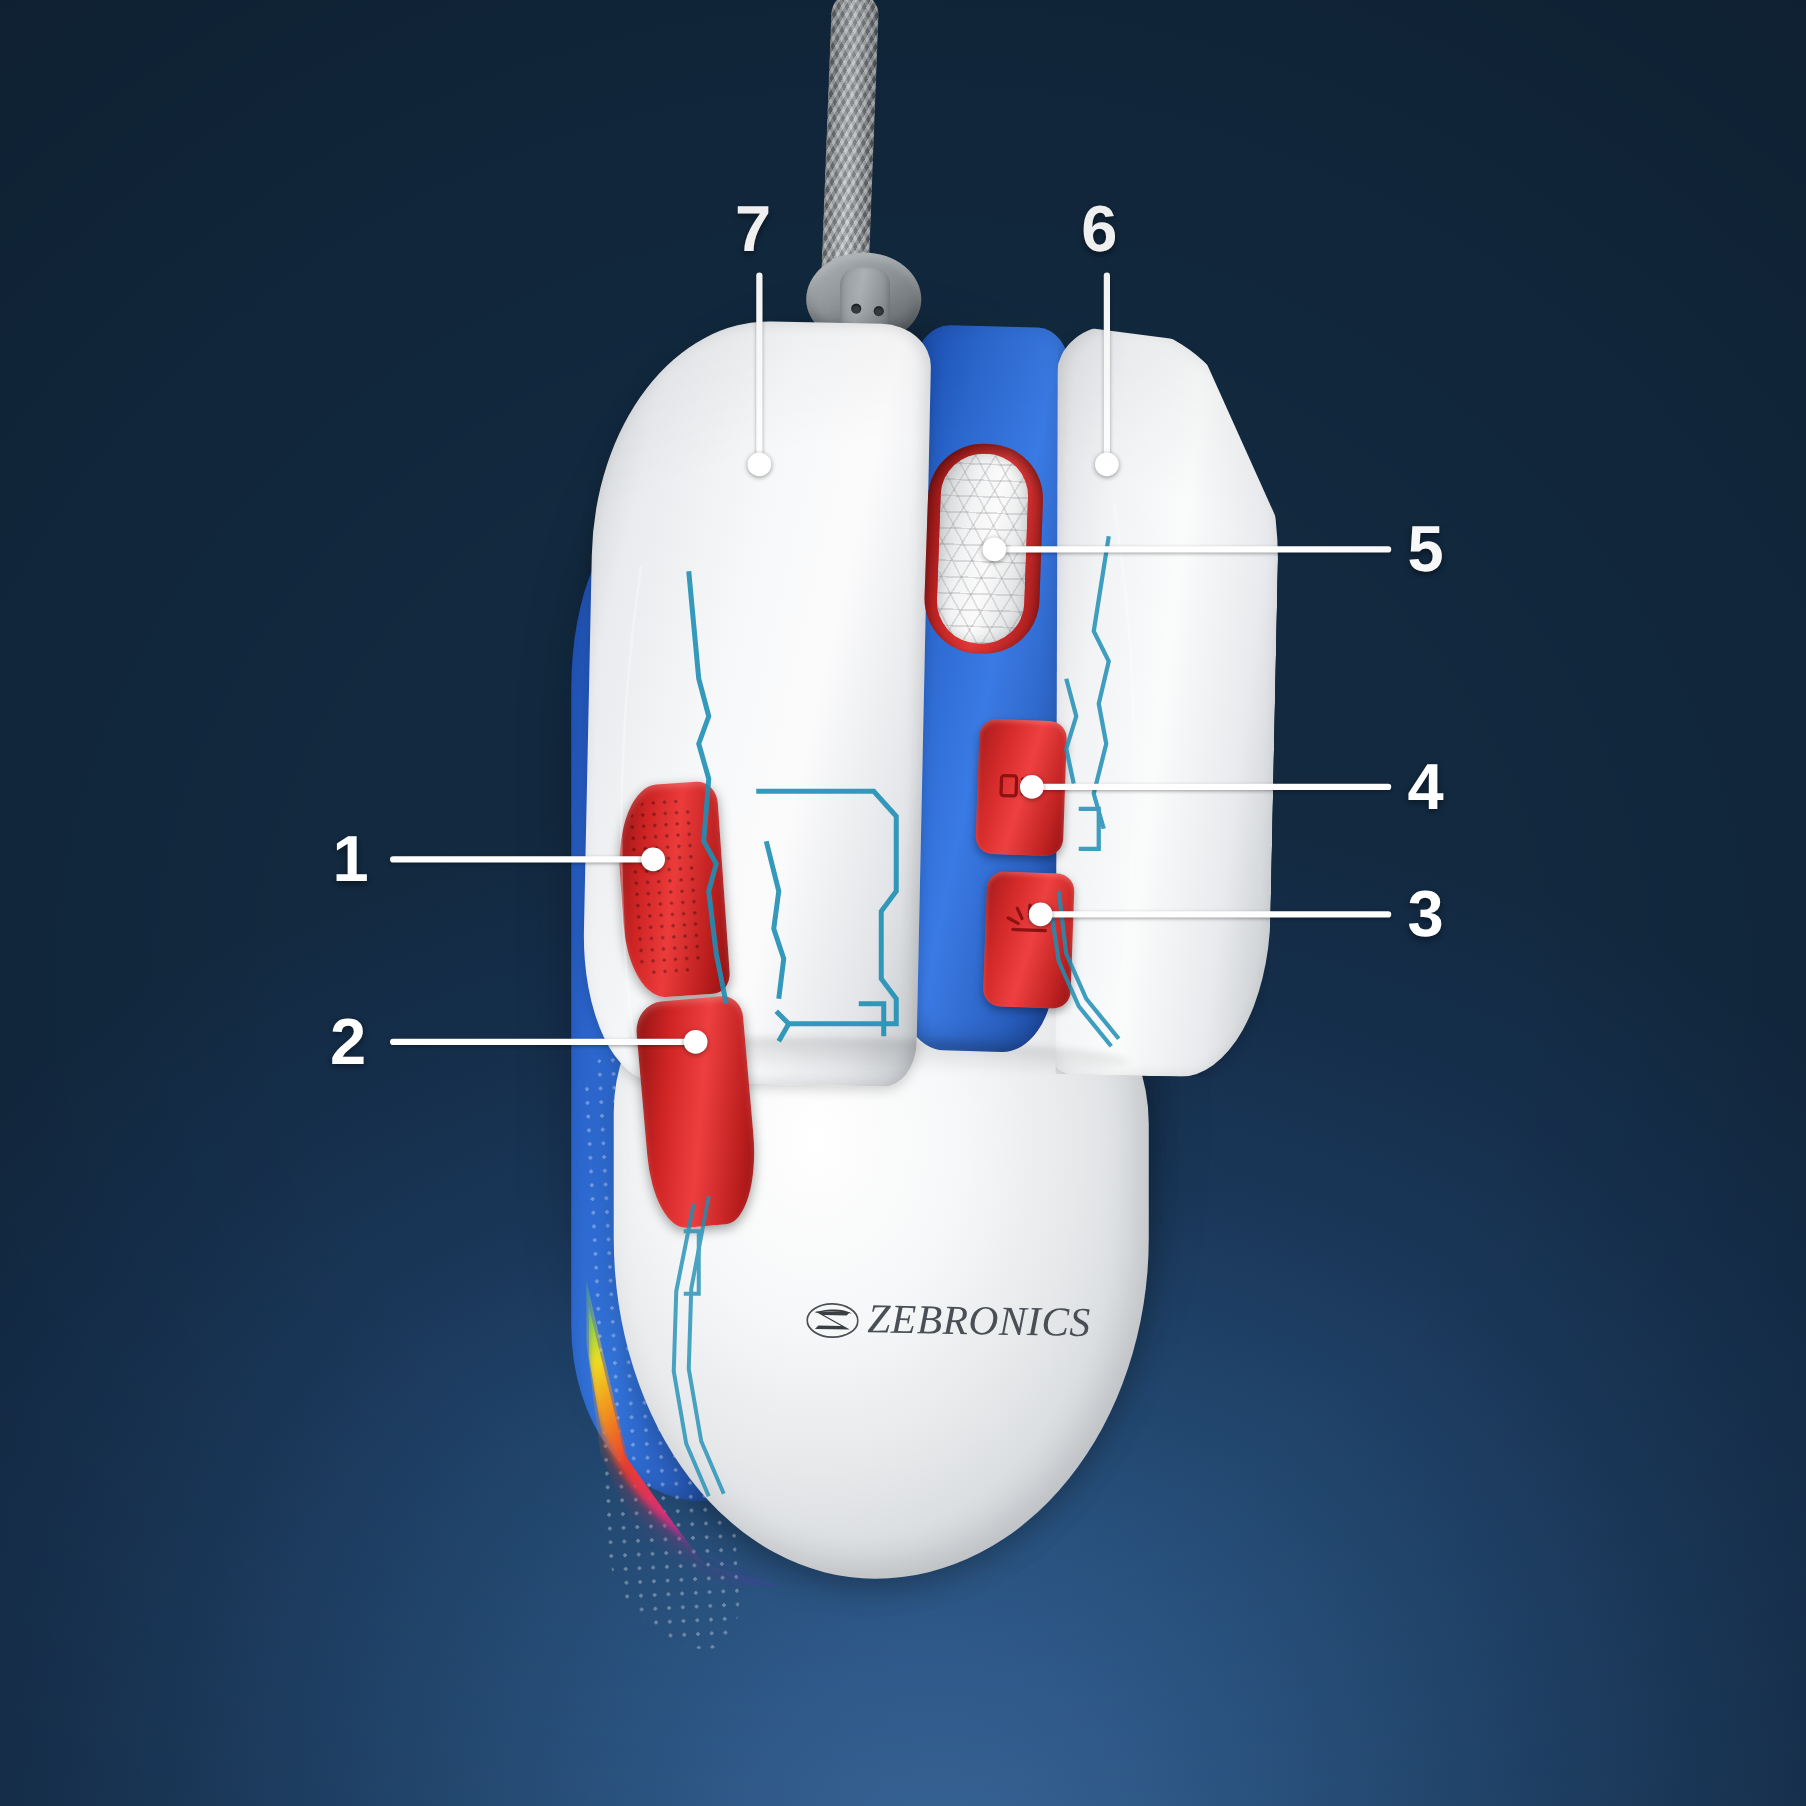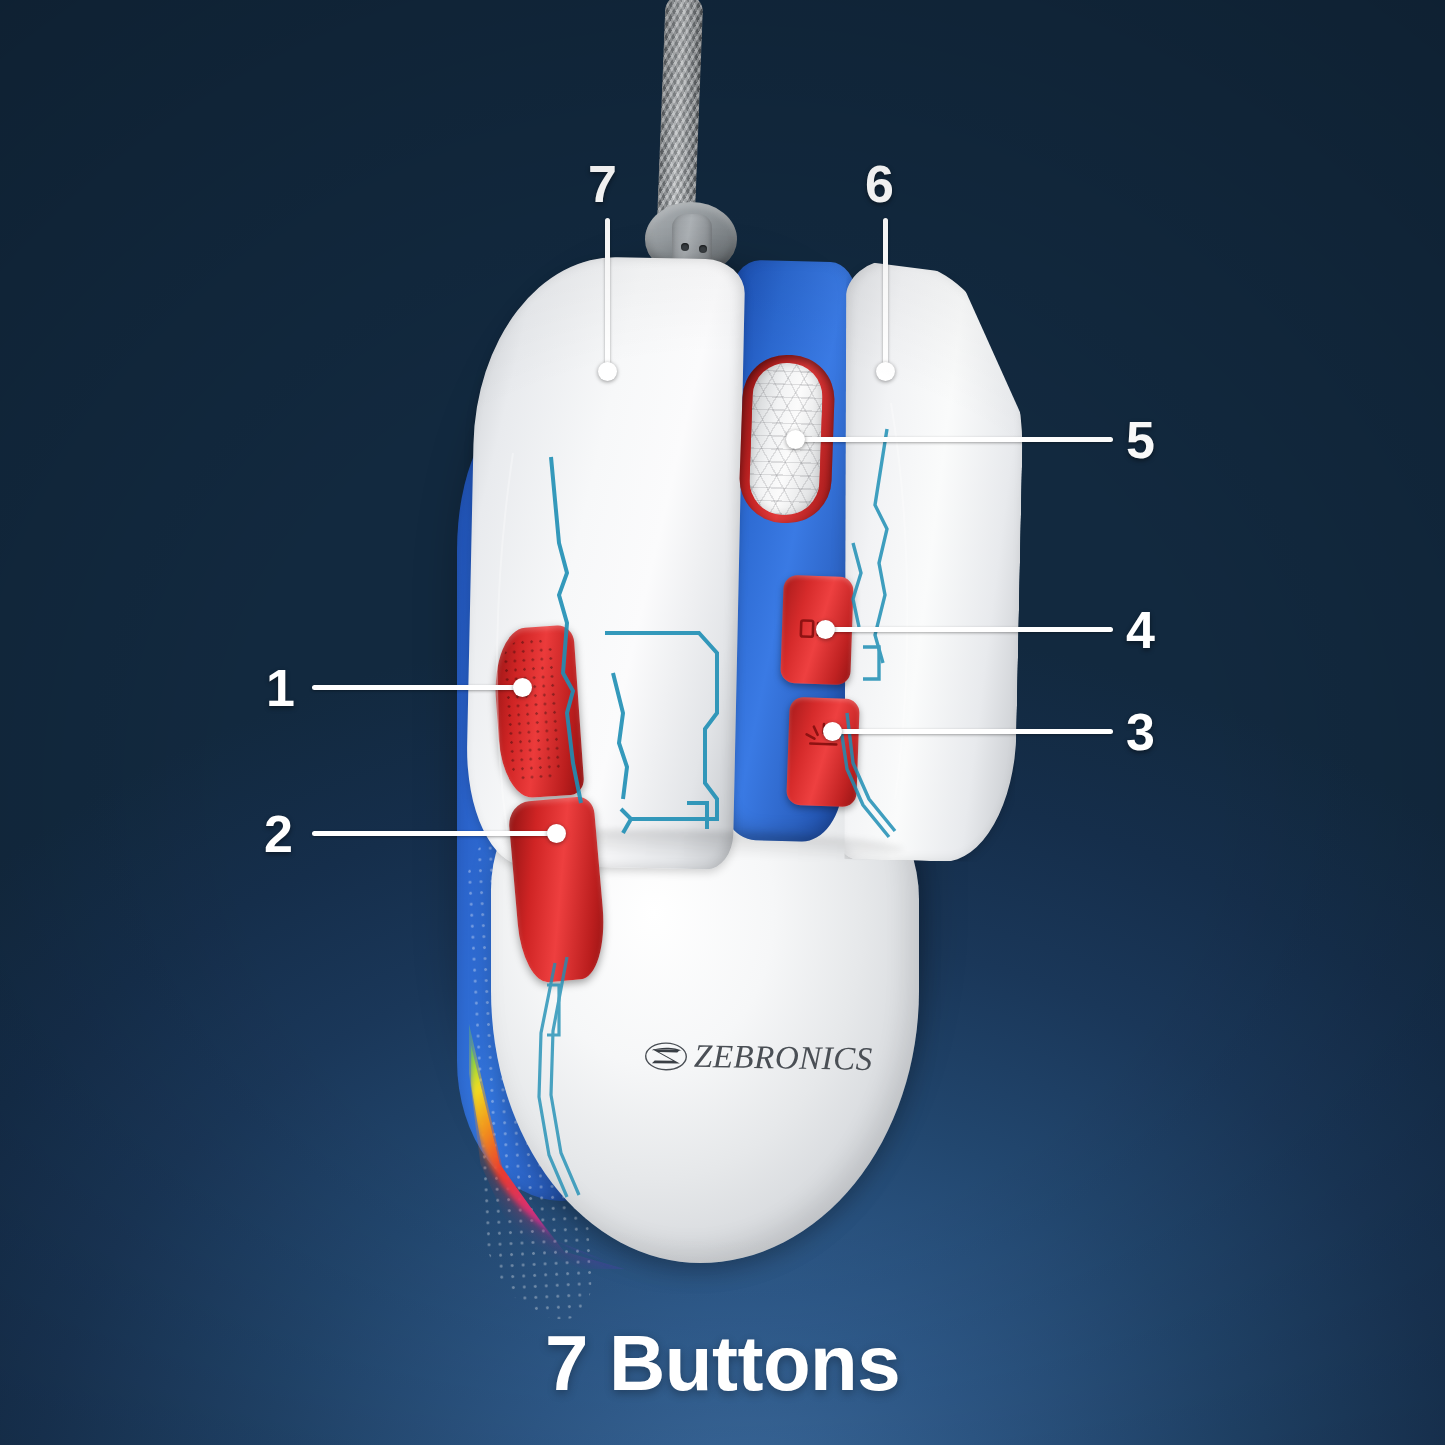--- a/index.html
+++ b/index.html
@@ -437,14 +437,13 @@
   <div class="callout-num" style="left:266px;top:662px;">1</div>
   <div class="lead-h" style="left:312px;top:685px;width:212px;"></div>
   <div class="lead-dot" style="left:513px;top:678px;"></div>
 
   <div class="callout-num" style="left:264px;top:808px;">2</div>
   <div class="lead-h" style="left:312px;top:831px;width:246px;"></div>
   <div class="lead-dot" style="left:547px;top:824px;"></div>
 
   <div id="vignette"></div>
 
-  <div id="caption">7 Buttons</div>
 </div>
 
 </body></html>

